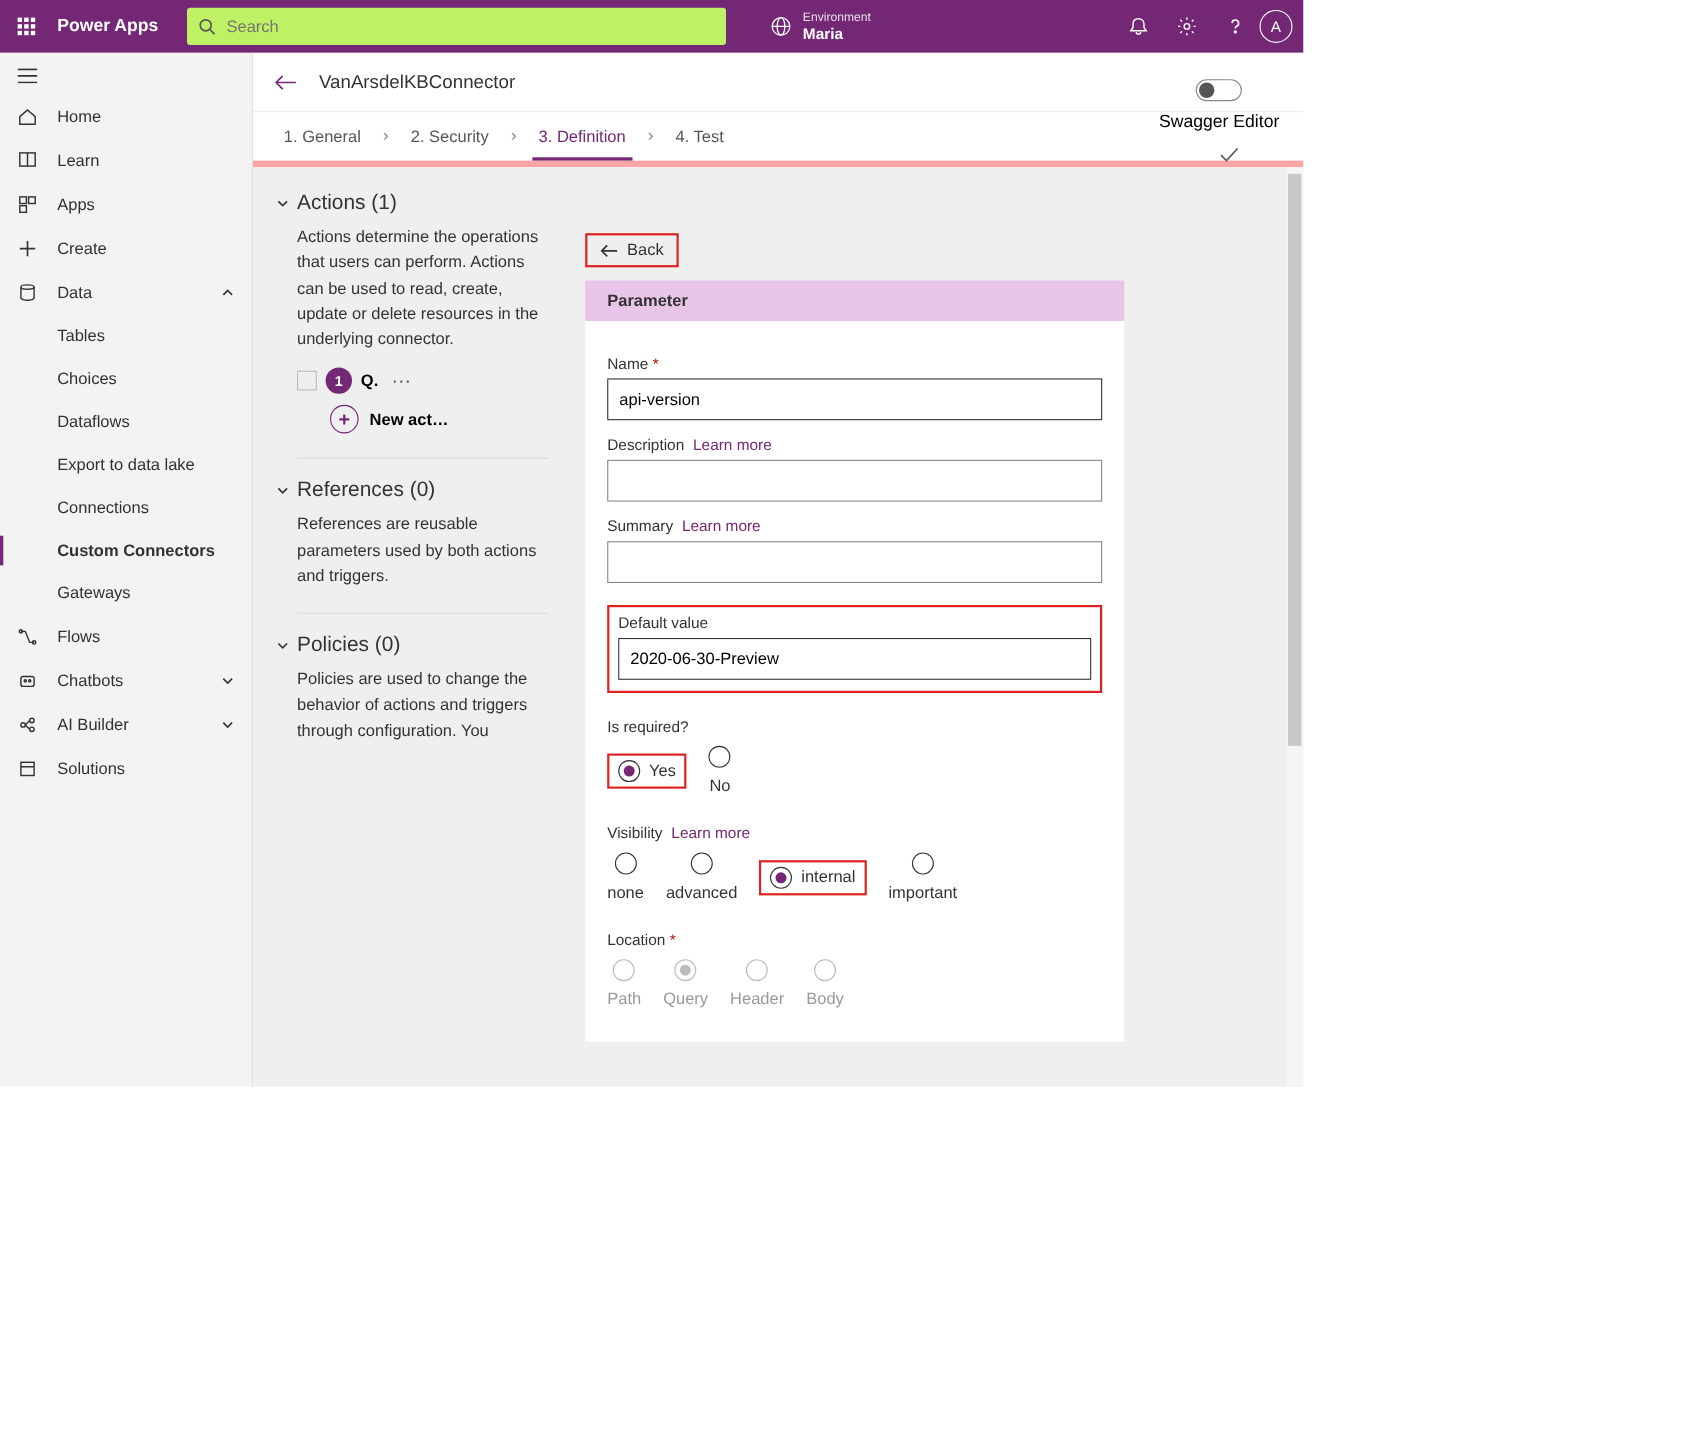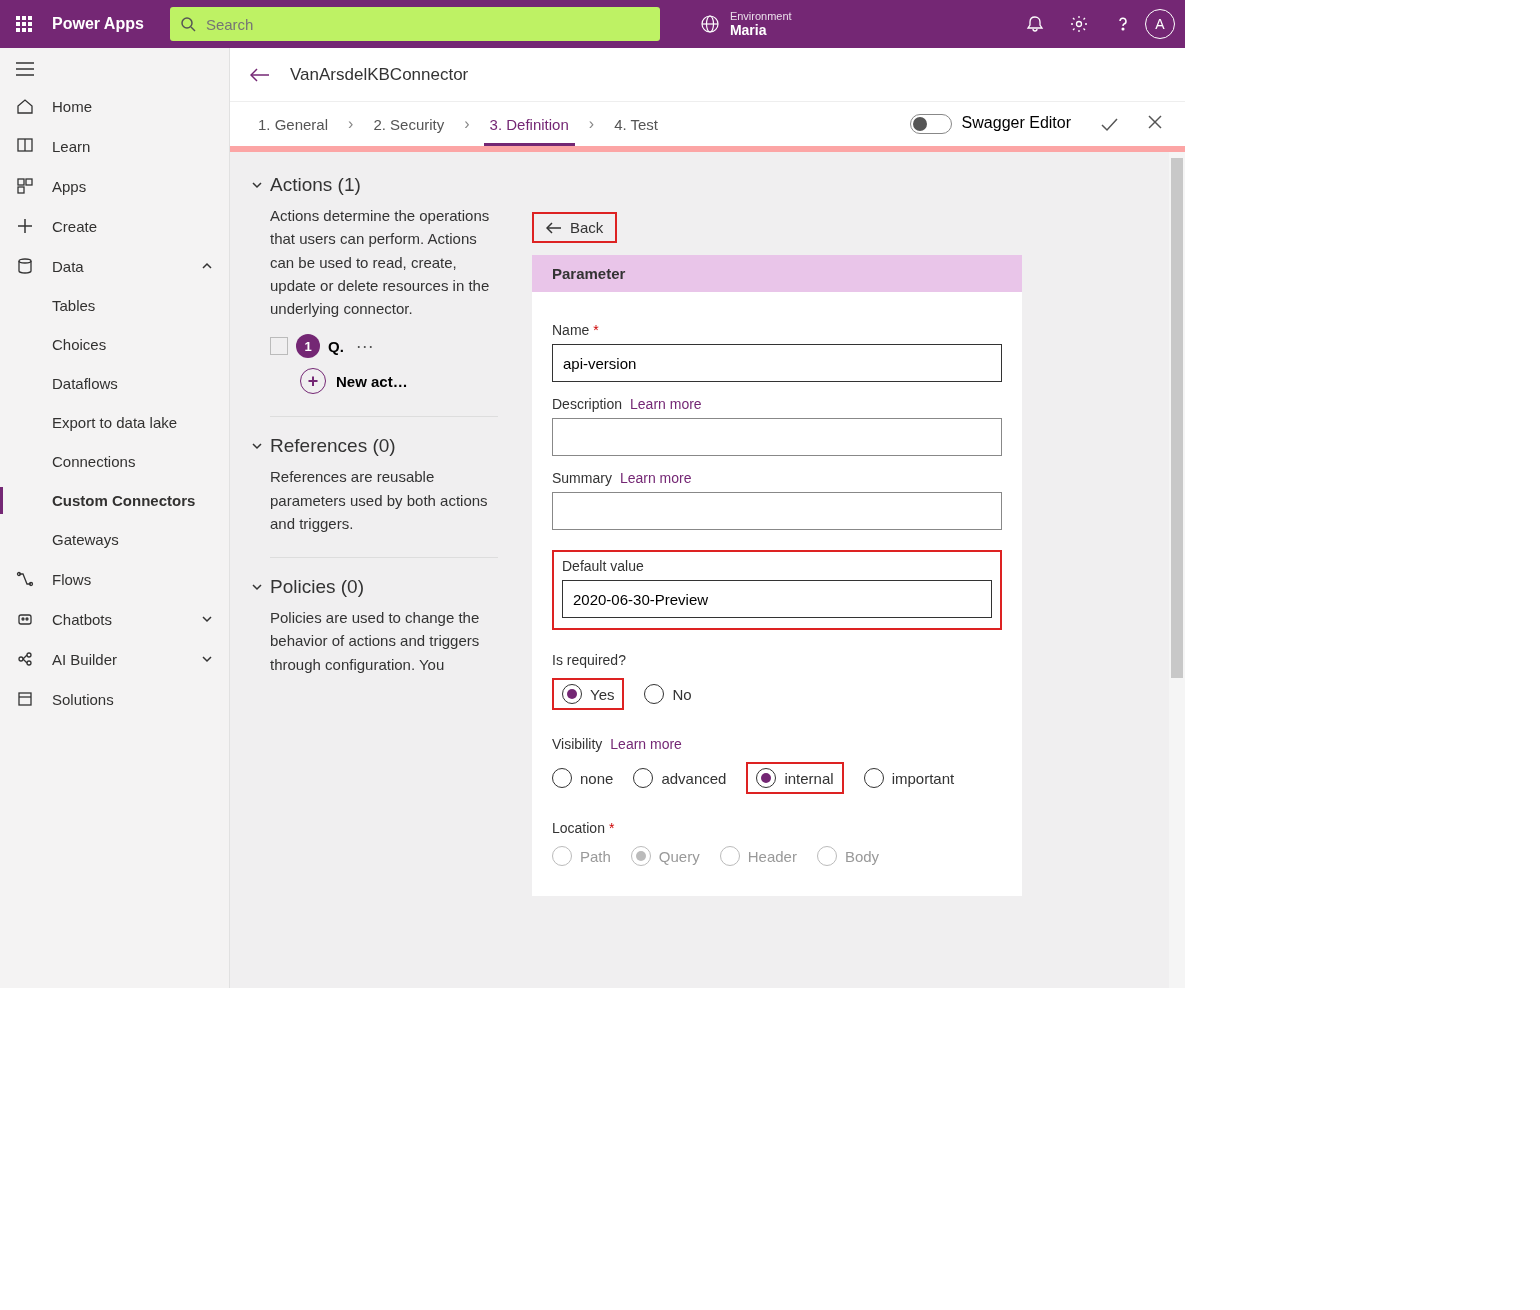--- a/index.html
+++ b/index.html
@@ -36,21 +36,21 @@
 
 .main { flex:1; background:#fff; display:flex; flex-direction:column; position:relative; }
 .titlebar { height:54px; display:flex; align-items:center; border-bottom:1px solid #eee; }
 .backarrow { width:60px; display:flex; align-items:center; justify-content:center; color:#742774; }
 .pagetitle { font-size:17px; color:#333; }
 .stepbar { height:50px; border-bottom:6px solid #fca5a5; display:flex; align-items:center; padding:0 22px; }
 .step { font-size:15px; color:#555; padding:13px 6px; cursor:pointer; }
 .step.active { color:#742774; border-bottom:3px solid #742774; padding-bottom:10px; }
 .chev { color:#888; padding:0 14px; }
 .stepspacer { flex:1; }
-.swagger { display:flex; align-items:flex-start; gap:10px; }
+.swagger { display:flex; align-items:center; gap:10px;flex-direction:column; }
 .toggle { width:42px; height:20px; border:1px solid #888; border-radius:10px; position:relative; background:#fff; }
 .toggle::after { content:""; width:14px; height:14px; background:#555; border-radius:50%; position:absolute; top:2px; left:2px; }
 .checkicon, .closeicon { color:#555; margin-left:18px; }
 
 
 .content { flex:1; display:flex; background:#f0eff0; overflow:hidden; position:relative; }
 .col-actions { width:280px; padding:22px 12px 0 20px; }
 .section-hdr { display:flex; align-items:center; font-size:19px; color:#333; margin-bottom:8px; }
 .section-hdr .chv { margin-right:6px; }
 .section-desc { font-size:15px; color:#333; line-height:1.55; padding-left:20px; }
@@ -73,21 +73,21 @@
 .tinput { width:100%; height:38px; border:1px solid #333; padding:0 10px; font-size:15px; margin-top:6px; }
 .tinput.light { border:1px solid #888; }
 .redbox { border:2px solid #d22; padding:6px 8px 10px 8px; margin-top:20px; }
 .radio-row { display:flex; gap:20px; margin-top:10px; align-items:center; }
 .radio { width:20px; height:20px; border:1.5px solid #333; border-radius:50%; display:inline-flex; align-items:center; justify-content:center; }
 .radio.sel::after { content:""; width:10px; height:10px; background:#742774; border-radius:50%; }
 .radio.dis { border-color:#bbb; }
 .radio.dis.sel2::after { content:""; width:10px; height:10px; background:#bbb; border-radius:50%; }
 .rlabel { font-size:15px; color:#333; }
 .rlabel.dim { color:#999; }
-.req-group { display:inline-flex; align-items:center; gap:8px; }
+.req-group { display:inline-flex; align-items:center; gap:8px;flex-direction:column; }
 .redwrap { border:2px solid #d22; padding:4px 8px; display:inline-flex; align-items:center; gap:8px; }
 .scrollbar { position:absolute; right:0; top:0; bottom:0; width:16px; background:#f5f5f5; }
 .scrollthumb { position:absolute; right:2px; top:6px; width:12px; height:520px; background:#c8c8c8; }
 
 svg { display:block; }
 </style>
 </head>
 <body>
 
 <div class="topbar">

